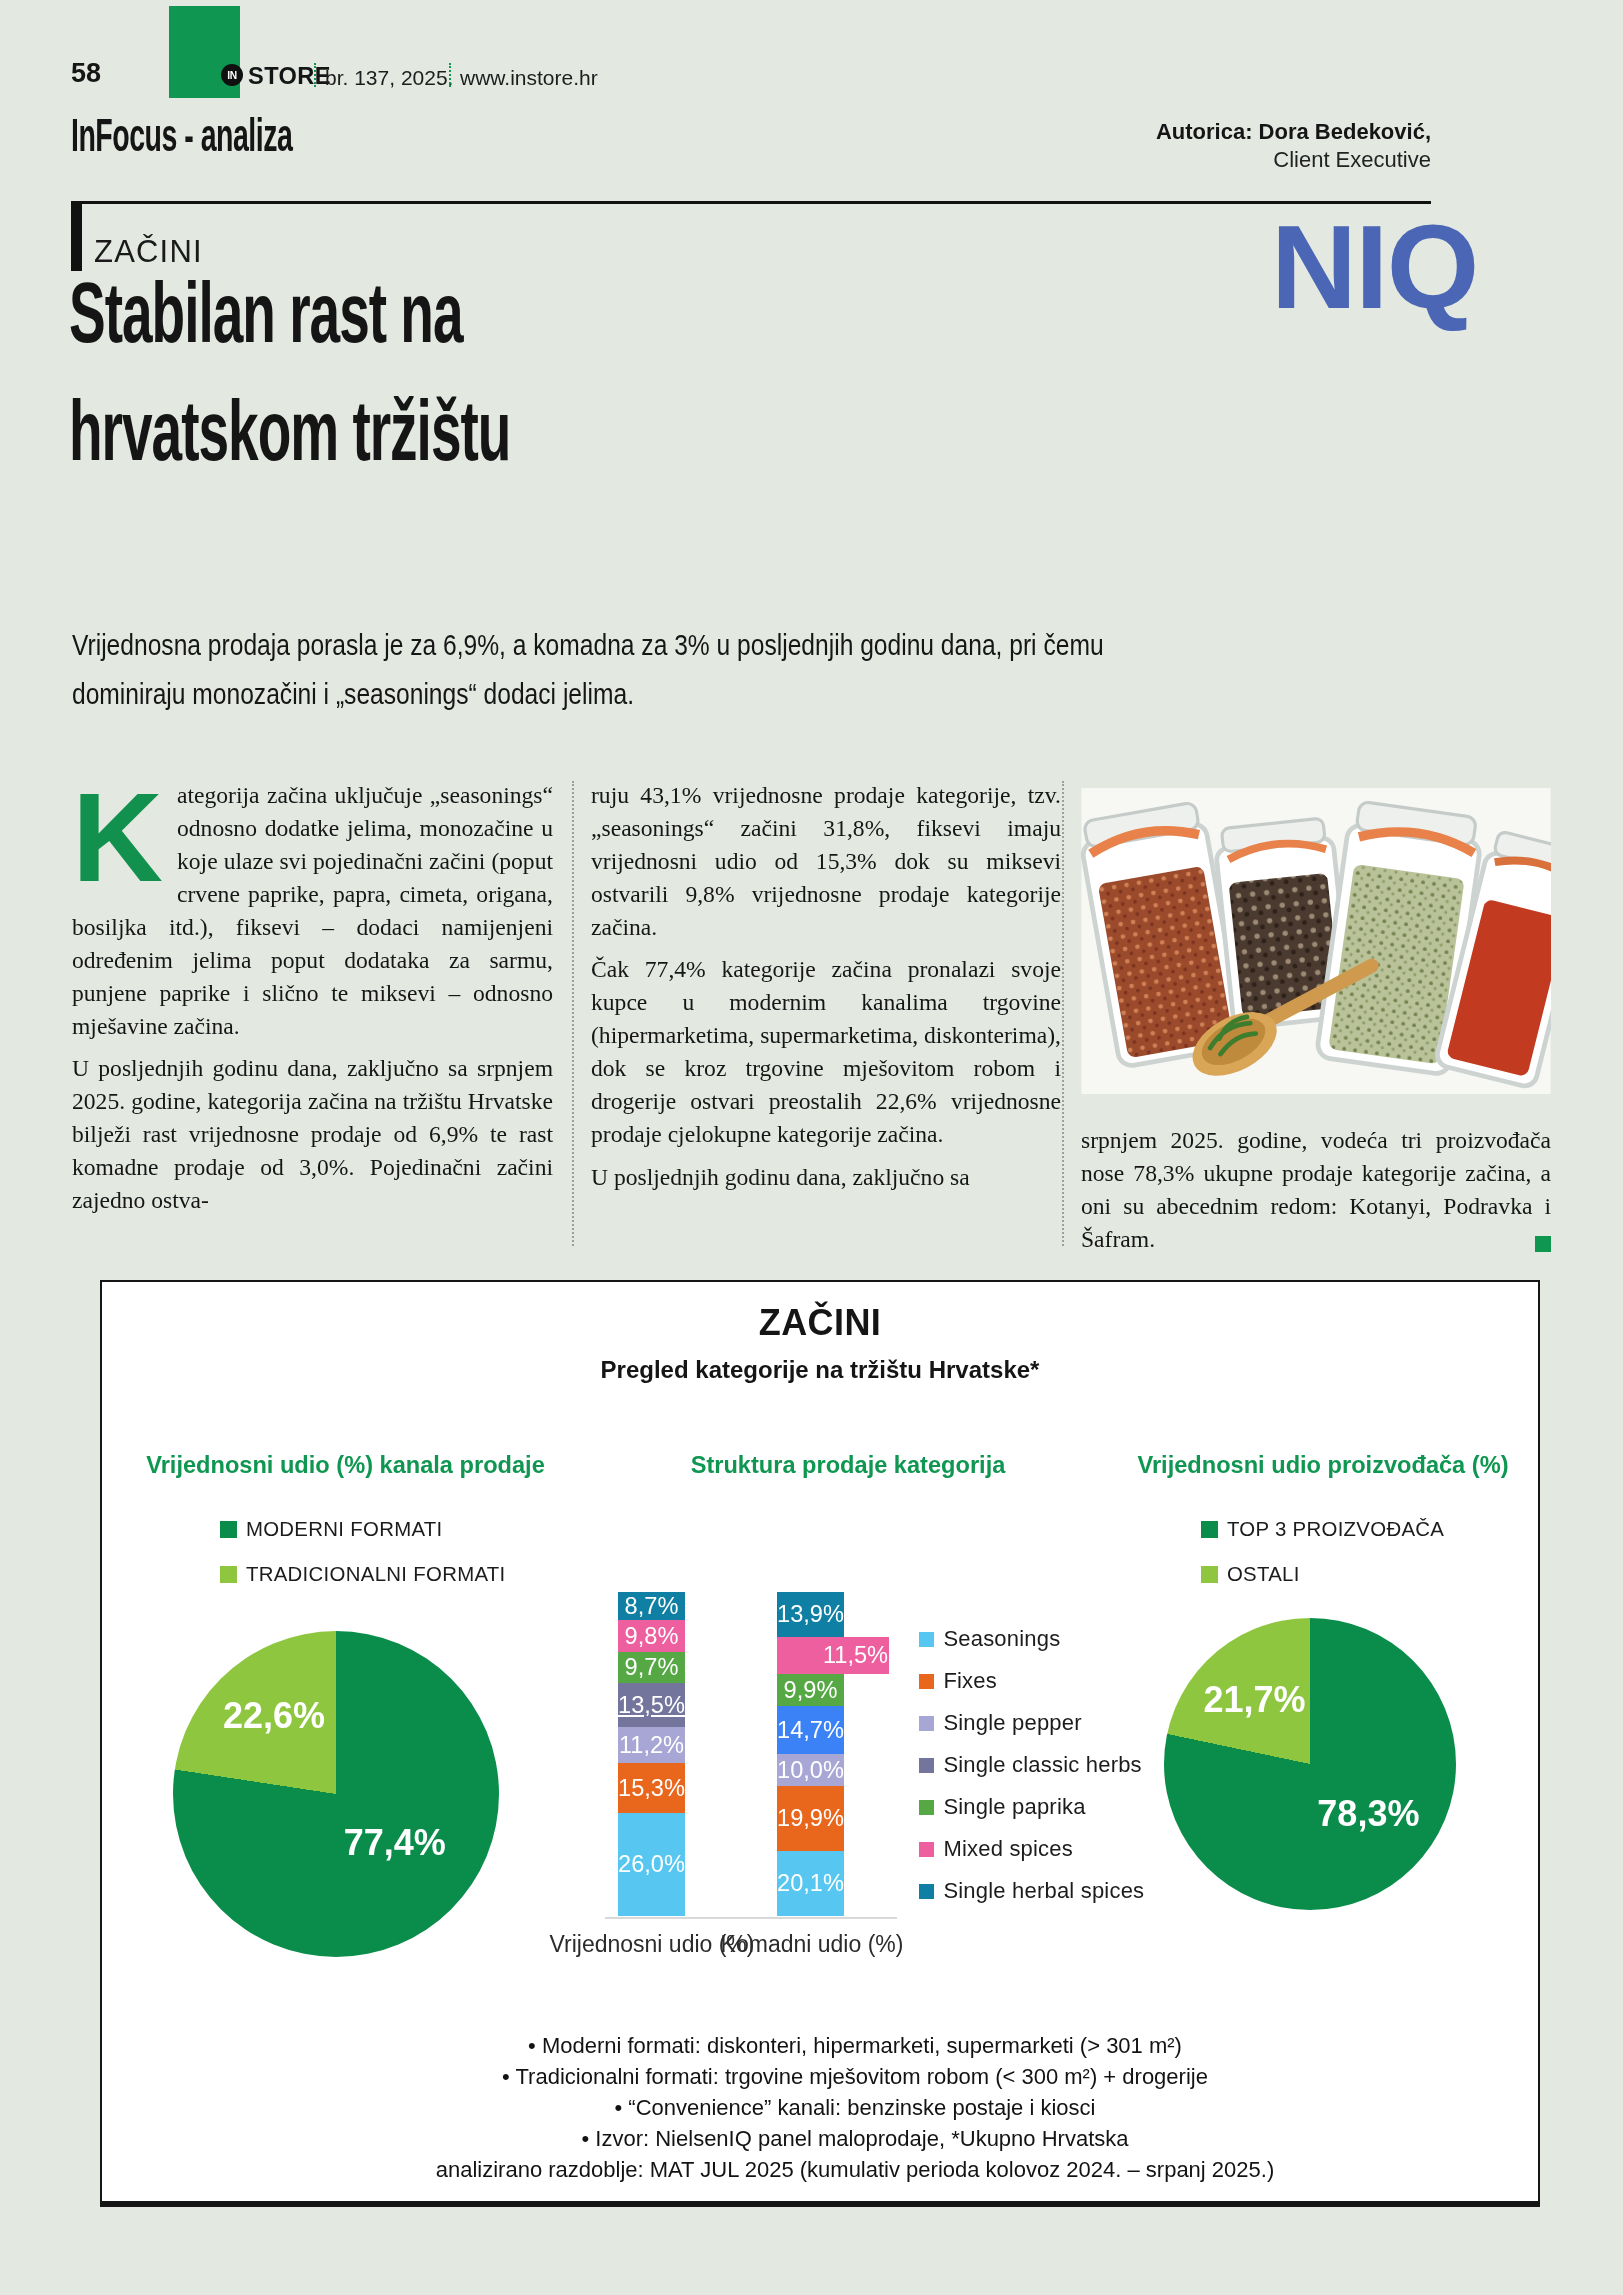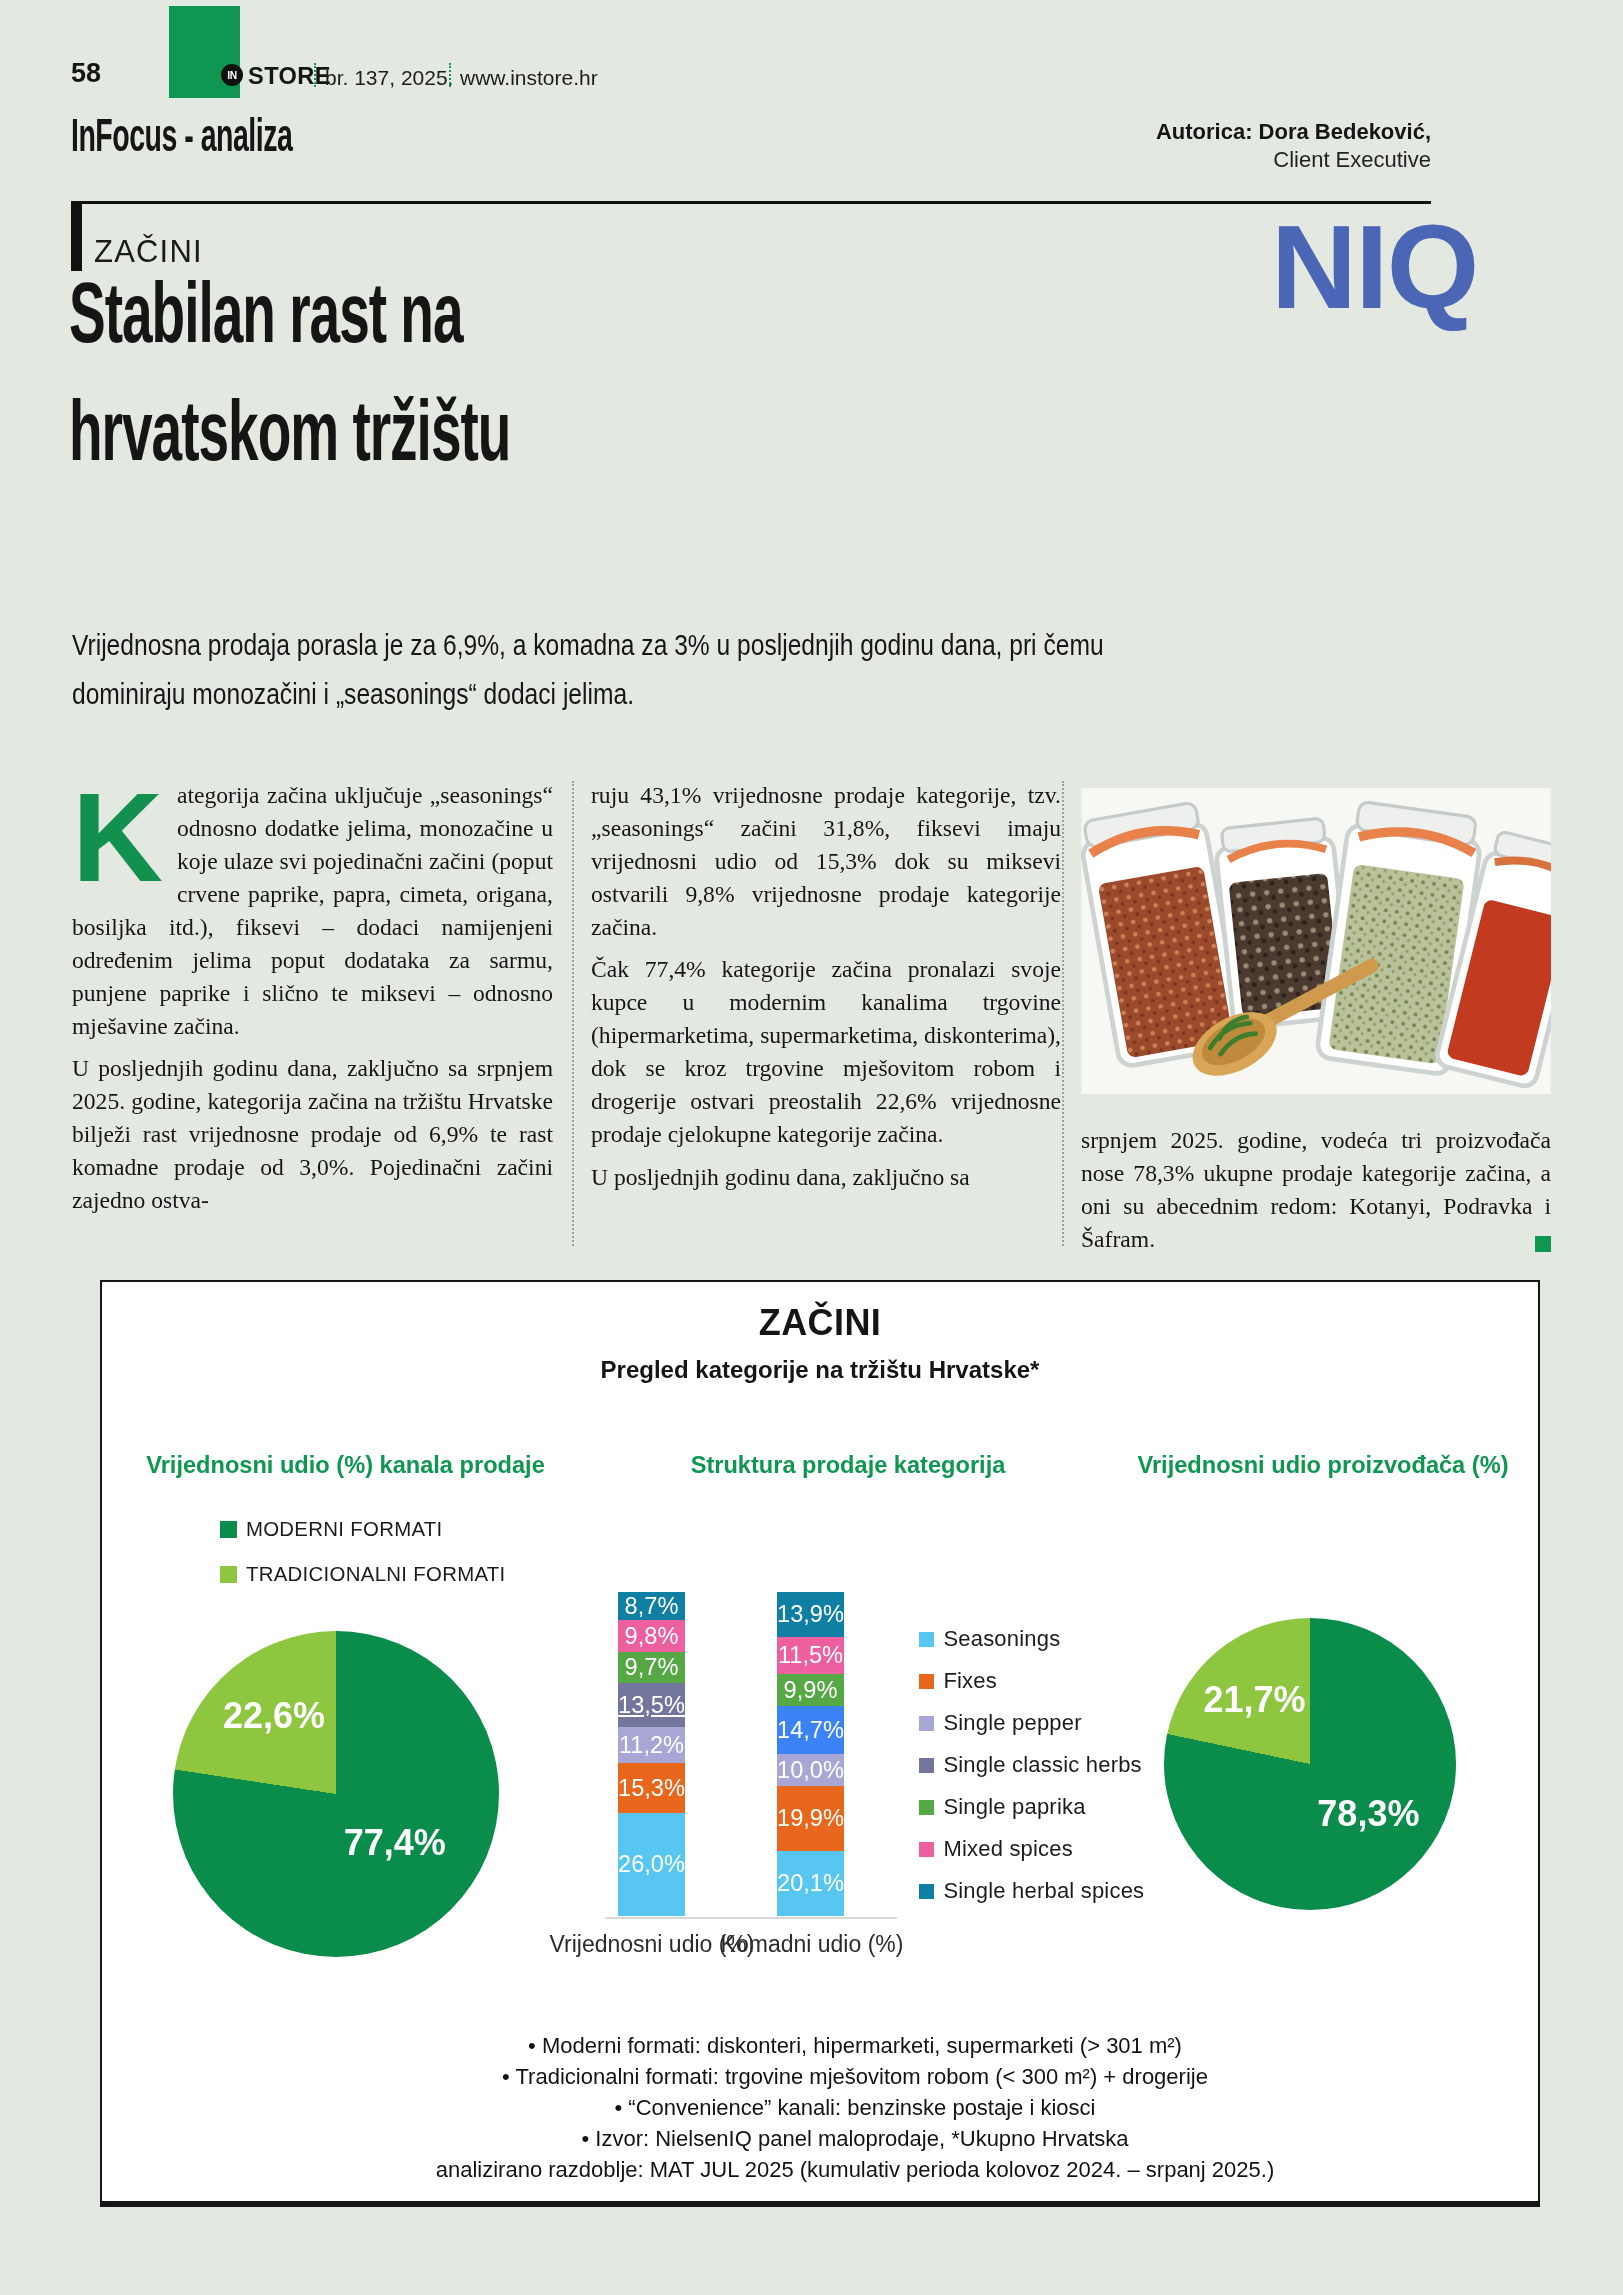--- a/index.html
+++ b/index.html
@@ -208,20 +208,30 @@
       <div class="legend-item">
         <span class="sw" style="background: rgb(10, 140, 75);"></span>
         <span>MODERNI FORMATI</span>
       </div>
       <div class="legend-item">
         <span class="sw" style="background: rgb(142, 198, 63);"></span>
         <span>TRADICIONALNI FORMATI</span>
       </div>
     </div>
 
+    <div class="abs legend legend-right">
+      <div class="legend-item">
+        <span class="sw" style="background: rgb(10, 140, 75);"></span>
+        <span>TOP 3 PROIZVOĐAČA</span>
+      </div>
+      <div class="legend-item">
+        <span class="sw" style="background: rgb(142, 198, 63);"></span>
+        <span>OSTALI</span>
+      </div>
+    </div>
 
     <div class="abs pie pie-left" style="background: conic-gradient(rgb(10, 140, 75) 0deg, rgb(10, 140, 75) 278.64deg, rgb(142, 198, 63) 278.64deg, rgb(142, 198, 63) 360deg);">
       <span class="pie-label" style="left:31%; top:26%;">22,6%</span>
       <span class="pie-label" style="left:68%; top:65%;">77,4%</span>
     </div>
 
     <div class="abs pie pie-right" style="background: conic-gradient(rgb(10, 140, 75) 0deg, rgb(10, 140, 75) 281.88deg, rgb(142, 198, 63) 281.88deg, rgb(142, 198, 63) 360deg);">
       <span class="pie-label" style="left:31%; top:28%;">21,7%</span>
       <span class="pie-label" style="left:70%; top:67%;">78,3%</span>
     </div>
@@ -230,21 +240,21 @@
       <div class="seg" style="height: 28px; background: rgb(15, 127, 163);">8,7%</div>
       <div class="seg" style="height: 32px; background: rgb(237, 95, 158);">9,8%</div>
       <div class="seg" style="height: 31px; background: rgb(86, 168, 69);">9,7%</div>
       <div class="seg" style="height: 44px; background: rgb(116, 117, 157); text-decoration: underline;">13,5%</div>
       <div class="seg" style="height: 36px; background: rgb(168, 166, 212);">11,2%</div>
       <div class="seg" style="height: 50px; background: rgb(233, 103, 29);">15,3%</div>
       <div class="seg" style="height: 103px; background: rgb(87, 199, 241);">26,0%</div>
     </div>
     <div class="abs bar b2">
       <div class="seg" style="height: 45px; background: rgb(15, 127, 163);">13,9%</div>
-      <div class="seg" style="height: 37px; background: rgb(237, 95, 158);">11,5%</div>
+      <div class="seg" style="height: 37px; background: rgb(237, 95, 158); padding-left: 45px;">11,5%</div>
       <div class="seg" style="height: 32px; background: rgb(86, 168, 69);">9,9%</div>
       <div class="seg" style="height: 48px; background: #3b82f6;">14,7%</div>
       <div class="seg" style="height: 32px; background: rgb(168, 166, 212);">10,0%</div>
       <div class="seg" style="height: 65px; background: rgb(233, 103, 29);">19,9%</div>
       <div class="seg" style="height: 65px; background: rgb(87, 199, 241);">20,1%</div>
     </div>
     <div class="abs axis-line"></div>
     <div class="abs axis-label al1">Vrijednosni udio (%)</div>
     <div class="abs axis-label al2">Komadni udio (%)</div>
 

